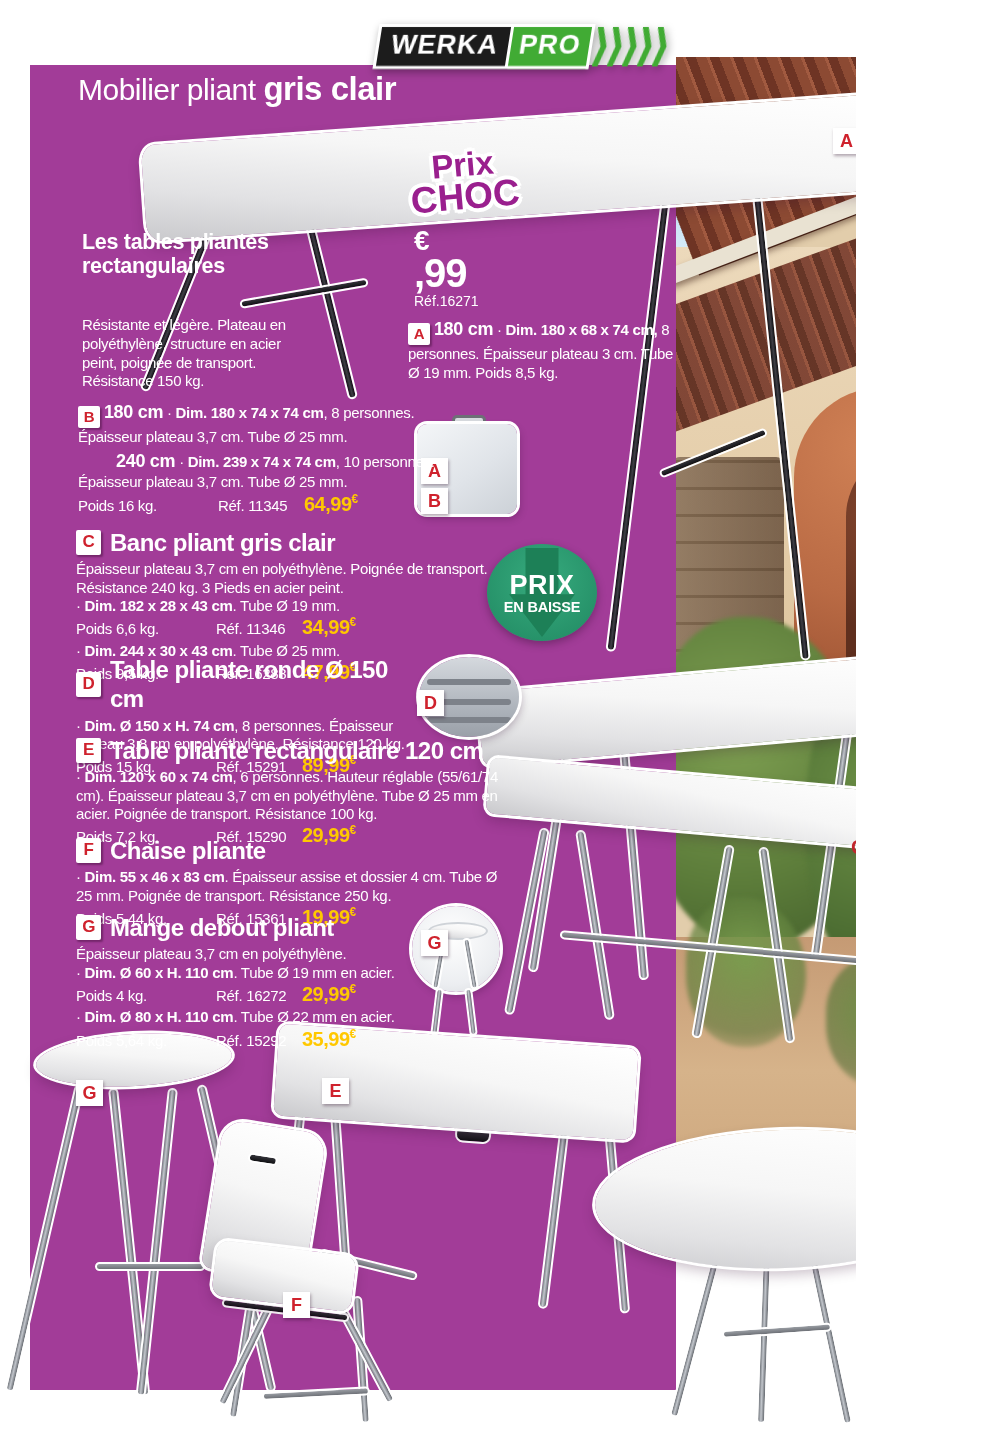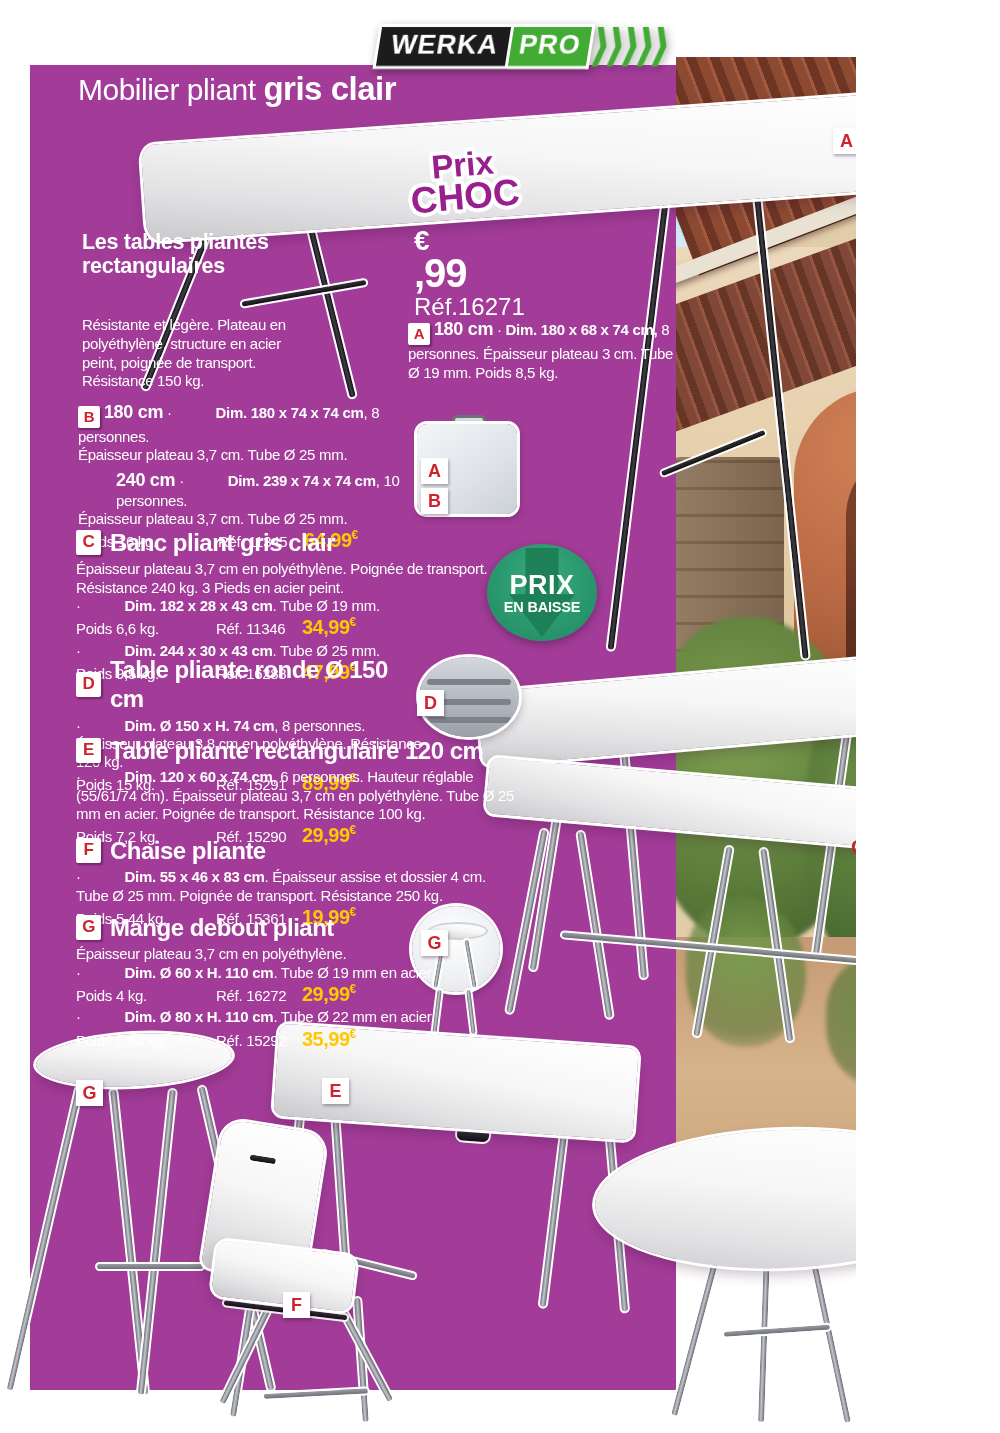--- a/index.html
+++ b/index.html
@@ -50,21 +50,21 @@
   
   .pl{position:absolute;background:#fff;color:#cf222d;font-weight:bold;font-size:18px;
       display:flex;align-items:center;justify-content:center;width:27px;height:26px;
       box-shadow:1px 2px 3px rgba(40,10,35,.35);}
   .rl{position:absolute;color:#c1272d;font-weight:bold;font-size:20px;}
   .title{left:78px;top:70px;font-size:30px;color:#fff;letter-spacing:-.5px;white-space:nowrap;}
   .title b{font-size:33px;}
   .intro-h{left:82px;top:230px;width:210px;font-size:21.5px;font-weight:bold;line-height:1.12;color:#fff;letter-spacing:-.3px;}
   .intro-b{left:82px;top:316px;width:218px;font-size:15px;line-height:1.25;color:#fff;letter-spacing:-.3px;}
   .sec{position:absolute;color:#fff;font-size:15px;line-height:1.22;letter-spacing:-.3px;}
-  .sec b{letter-spacing:-.3px;margin-left:40px;}
+  .sec b{letter-spacing:-.3px;}
   .sec-h{display:flex;align-items:center;gap:9px;font-size:24px;font-weight:bold;letter-spacing:-.5px;margin-bottom:3px;}
   .badge{display:inline-flex;align-items:center;justify-content:center;background:#fff;color:#cf222d;
          font-weight:bold;width:22px;height:22px;font-size:15px;border-radius:2px;
          box-shadow:1.5px 2px 2px rgba(60,10,50,.45);flex:0 0 auto;vertical-align:-4px;}
   .badge.lg{width:25px;height:25px;font-size:17px;}
   .size{font-weight:bold;font-size:18px;}
   .prow{display:flex;width:278px;align-items:baseline;margin-bottom:2px;}
   .poids{flex:0 0 140px;}
   .pref{flex:0 0 86px;}
   .pprice{margin-left:auto;color:#ffc800;font-weight:bold;font-size:20px;letter-spacing:-.5px;}
@@ -75,21 +75,21 @@
   
   .prixchoc{left:404px;top:150px;width:120px;text-align:center;transform:rotate(-5deg);
             color:#9a1f8e;font-weight:bold;line-height:.92;
             text-shadow:-3px -3px 0 #fff,3px -3px 0 #fff,-3px 3px 0 #fff,3px 3px 0 #fff,0 -4px 0 #fff,0 4px 0 #fff,-4px 0 0 #fff,4px 0 0 #fff;}
   .pc1{font-size:33px;}.pc2{font-size:37px;}
   .heroprice{left:410px;top:213px;display:flex;color:#fff;font-weight:bold;}
   .p-int{font-size:82px;line-height:.95;letter-spacing:-3px;}
   .p-col{display:inline-flex;flex-direction:column;margin-left:4px;}
   .p-cur{font-size:28px;line-height:1;margin-top:14px;}
   .p-dec{font-size:40px;line-height:.9;letter-spacing:-1px;}
-  .heroref{left:414px;top:293px;font-size:24px;color:#fff;}
+  .heroref{left:414px;top:293px;font-size:14px;color:#fff;}
   .heroA{left:408px;top:318px;width:266px;font-size:15px;line-height:1.25;color:#fff;letter-spacing:-.3px;}
 
   
   .baisse{left:487px;top:544px;width:110px;height:97px;border-radius:50%;
           background:radial-gradient(circle at 50% 38%,#37ab7e,#27936a 70%,#1f8a62);
           box-shadow:0 3px 8px rgba(30,10,30,.35);overflow:hidden;}
   .baisse-arrow{position:absolute;left:20%;top:4%;width:60%;height:92%;background:#1d8057;
           clip-path:polygon(25% 0,75% 0,75% 52%,100% 52%,50% 100%,0 52%,25% 52%);}
   .baisse-t1{position:absolute;left:0;top:26px;width:100%;text-align:center;color:#fff;font-weight:bold;font-size:27px;letter-spacing:.5px;}
   .baisse-t2{position:absolute;left:0;top:55px;width:100%;text-align:center;color:#fff;font-weight:bold;font-size:14.5px;letter-spacing:-.2px;}

